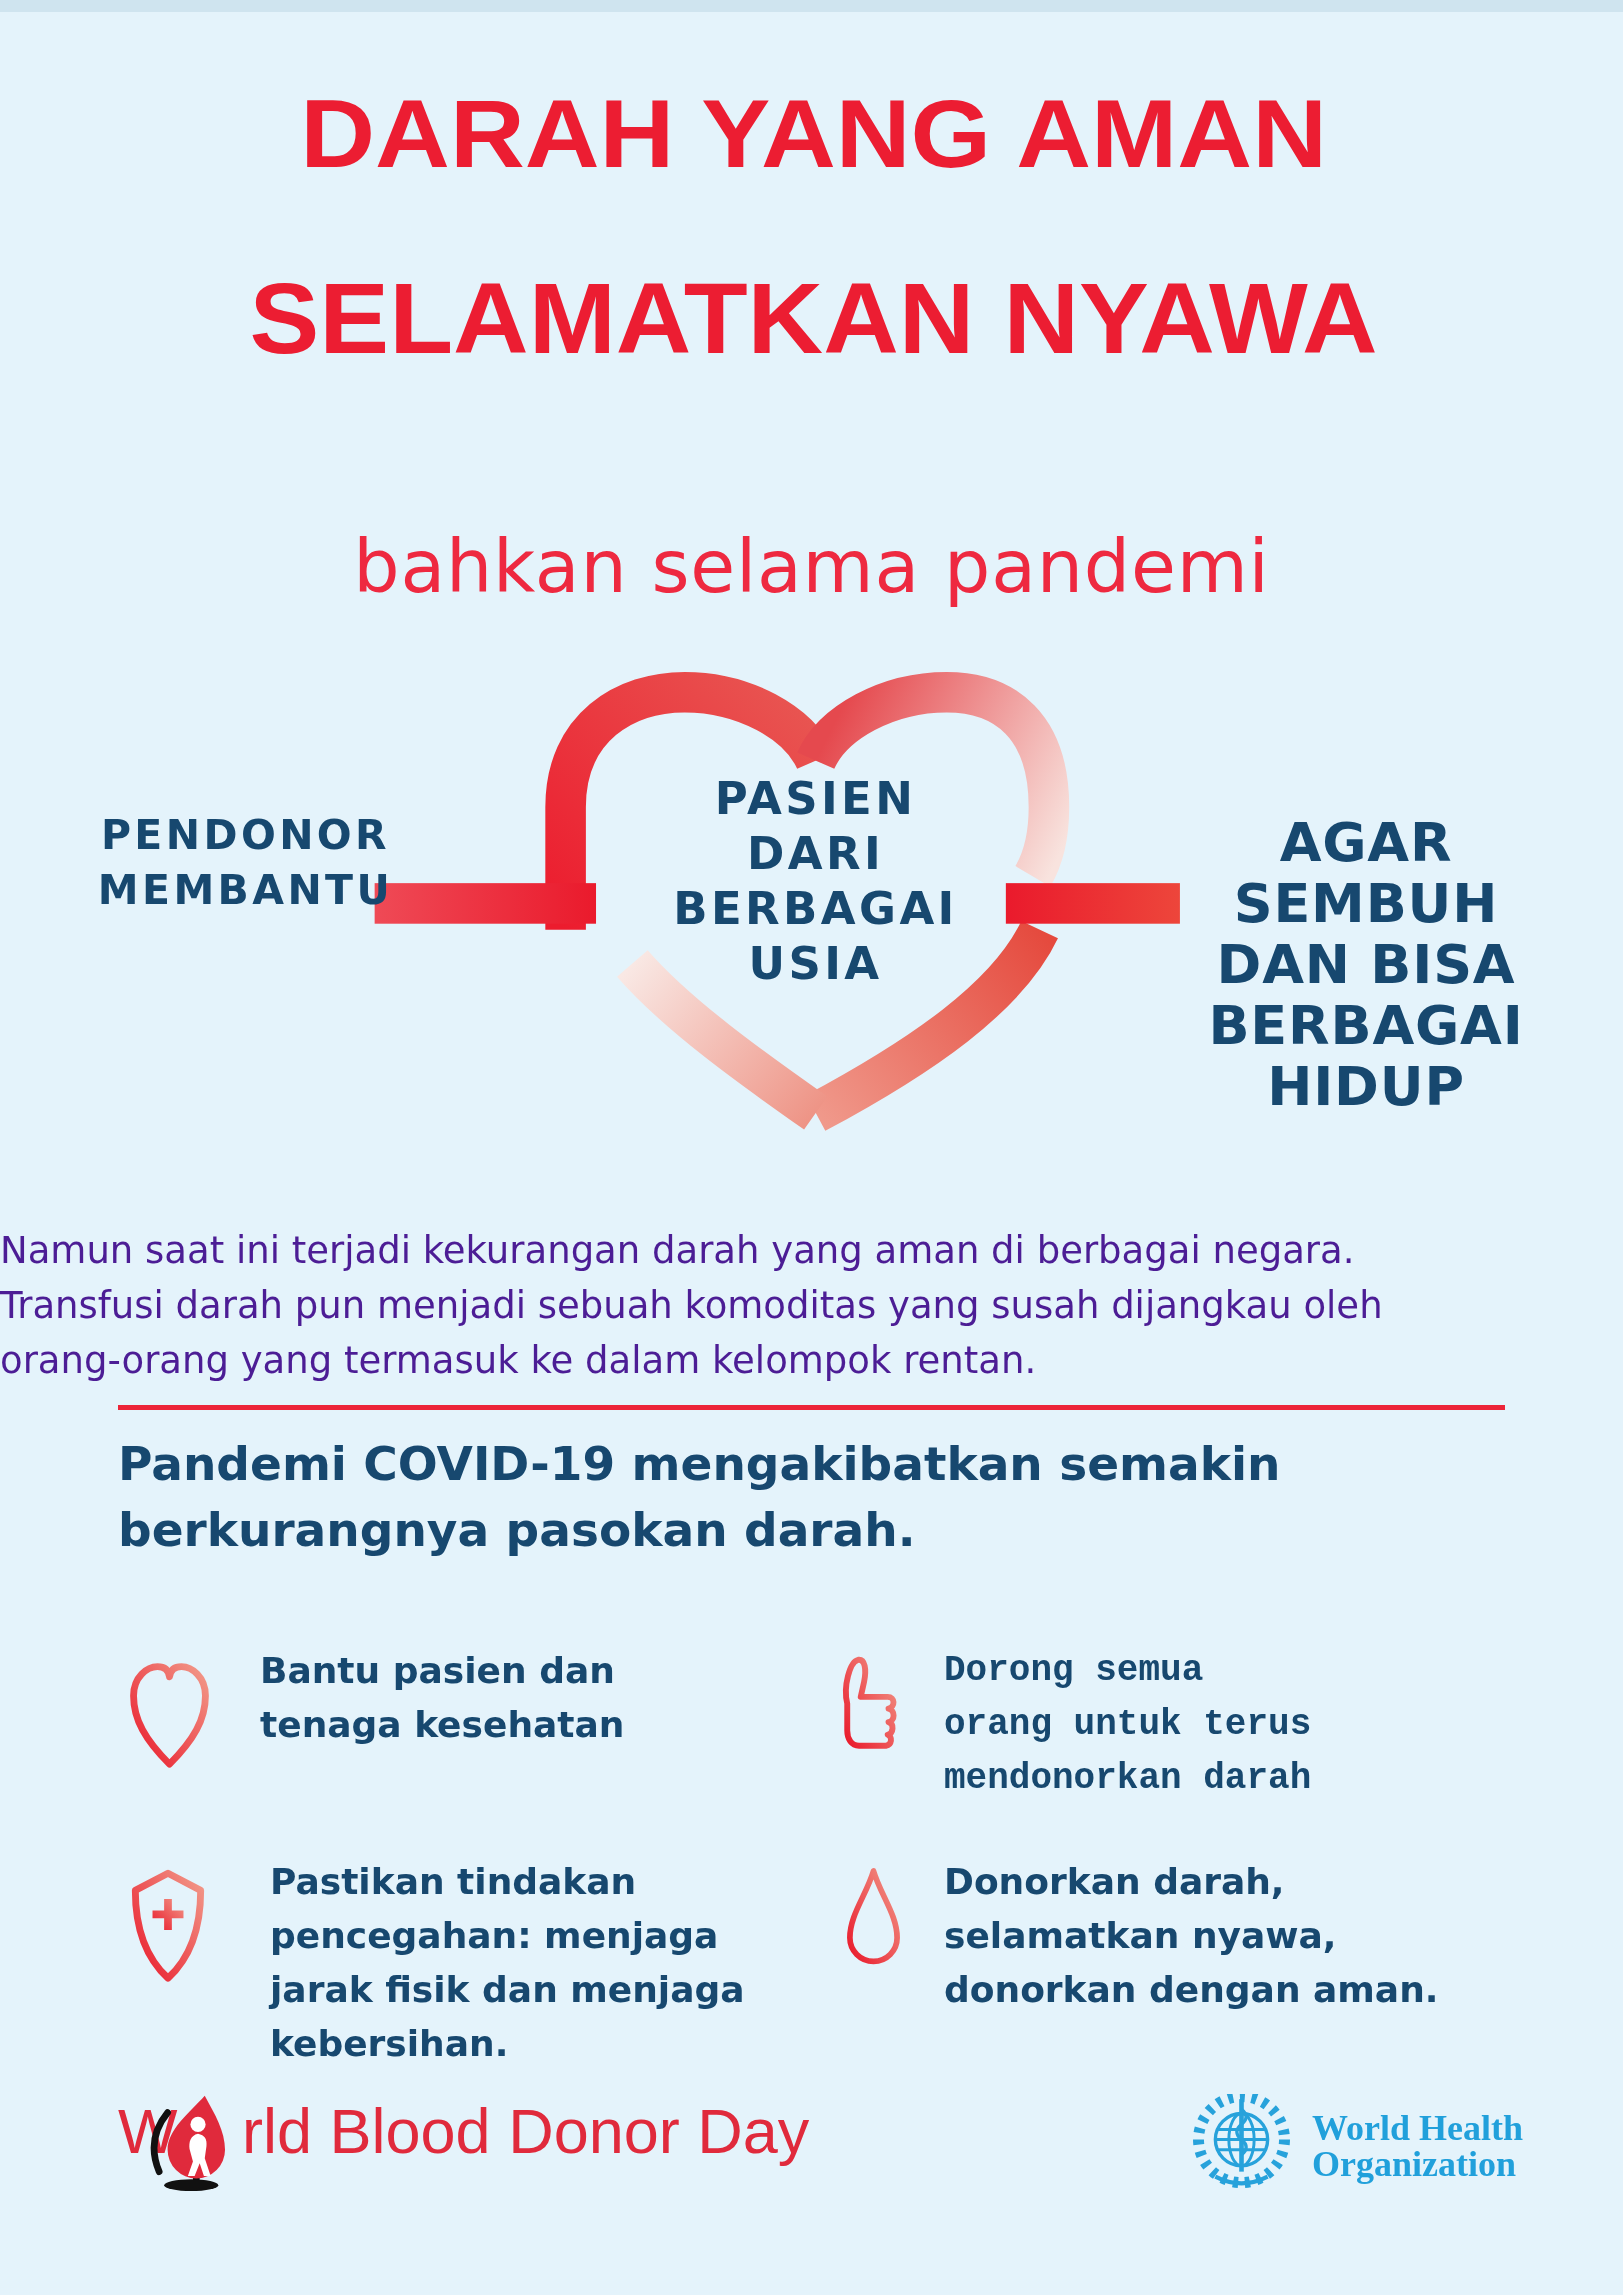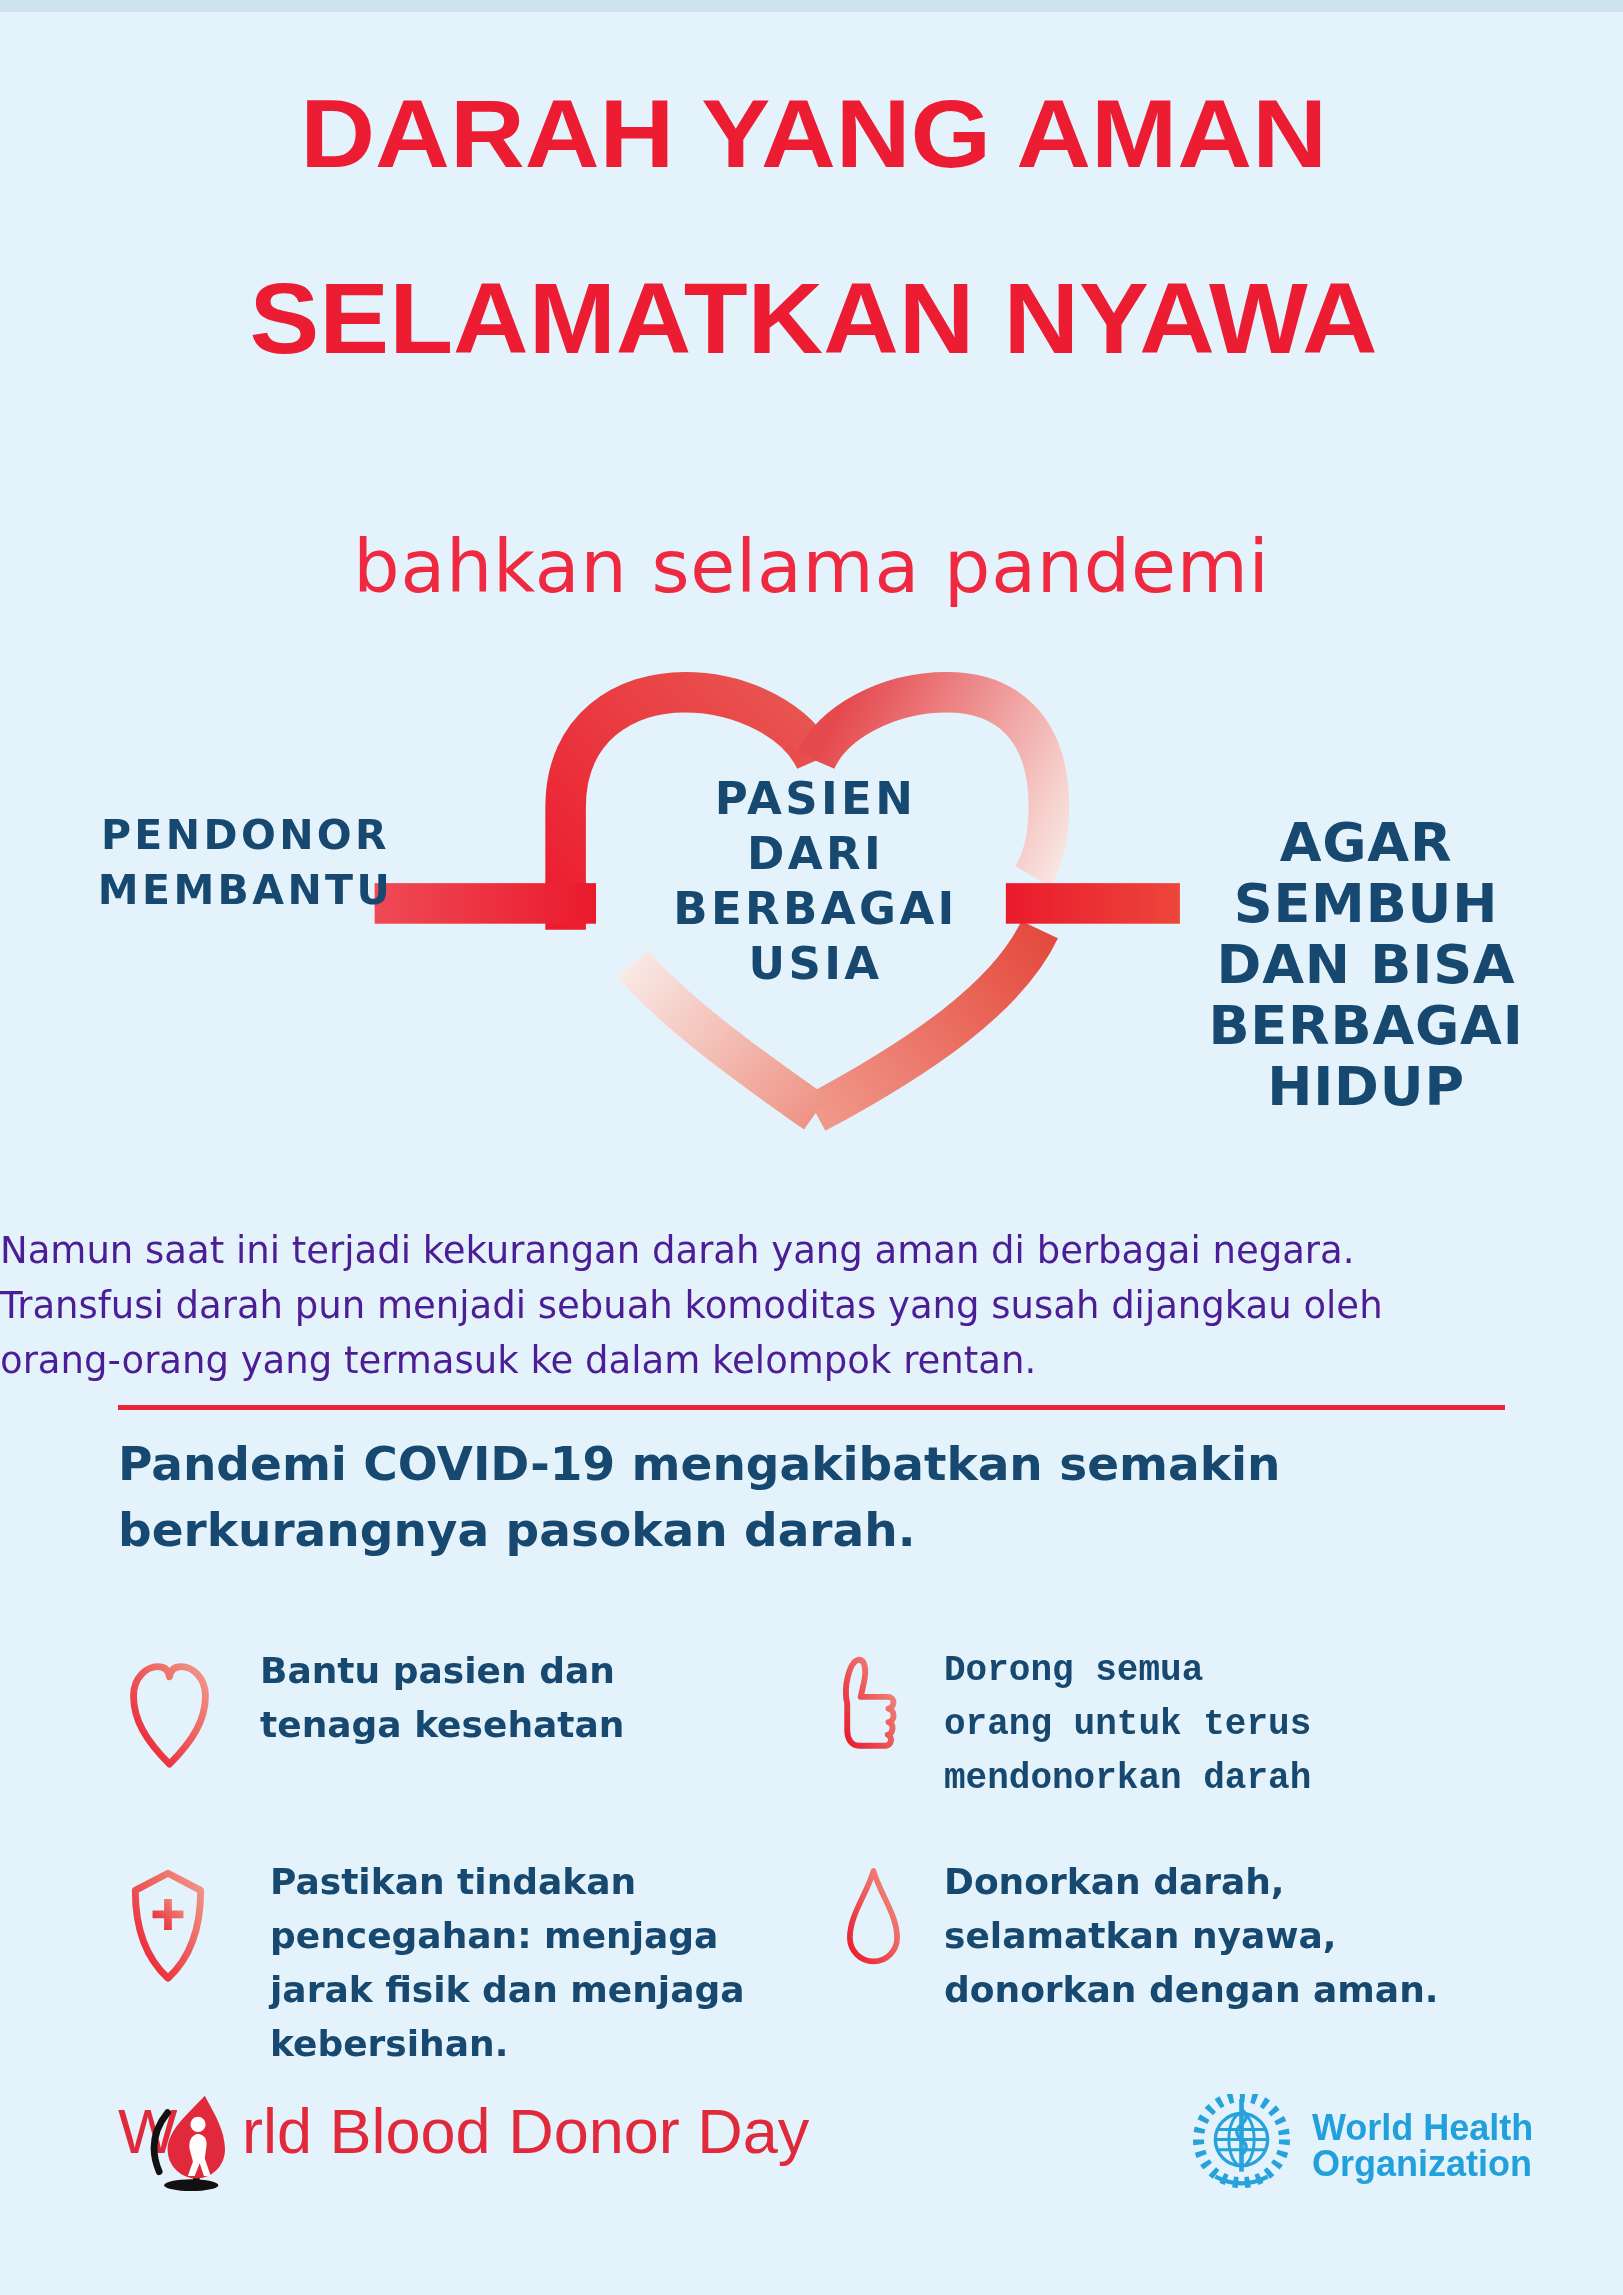--- a/index.html
+++ b/index.html
@@ -38,21 +38,21 @@
   .it3{left:270px;top:1843px;}
   .it4{left:944px;top:1843px;}
   .item-icon{position:absolute;}
   
   .wbdd-word{position:absolute;font-family:"Liberation Sans",sans-serif;
     font-size:63px;line-height:63px;color:#e02a3c;white-space:nowrap;}
   .wbdd-tagline{position:absolute;left:245px;top:2161px;font-size:22px;line-height:25px;
     color:#1c1c1c;font-weight:bold;white-space:nowrap;font-family:"Liberation Sans",sans-serif;}
   .wbdd-tagline .date{color:#ec1d32;}
   .who-text{position:absolute;left:1312px;top:2098px;font-size:36px;line-height:36px;
-    font-weight:bold;color:#21a0db;font-family:Liberation Sans, sans-serif;}
+    font-weight:bold;color:#21a0db;font-family:Liberation Serif, serif;}
 </style>
 </head>
 <body>
 
 <div class="poster">
 
   <svg width="0" height="0" style="position:absolute" aria-hidden="true">
     <defs>
       <linearGradient id="icongrad" x1="1" y1="0" x2="0" y2="1">
         <stop offset="0" stop-color="#f29a8a"></stop>

